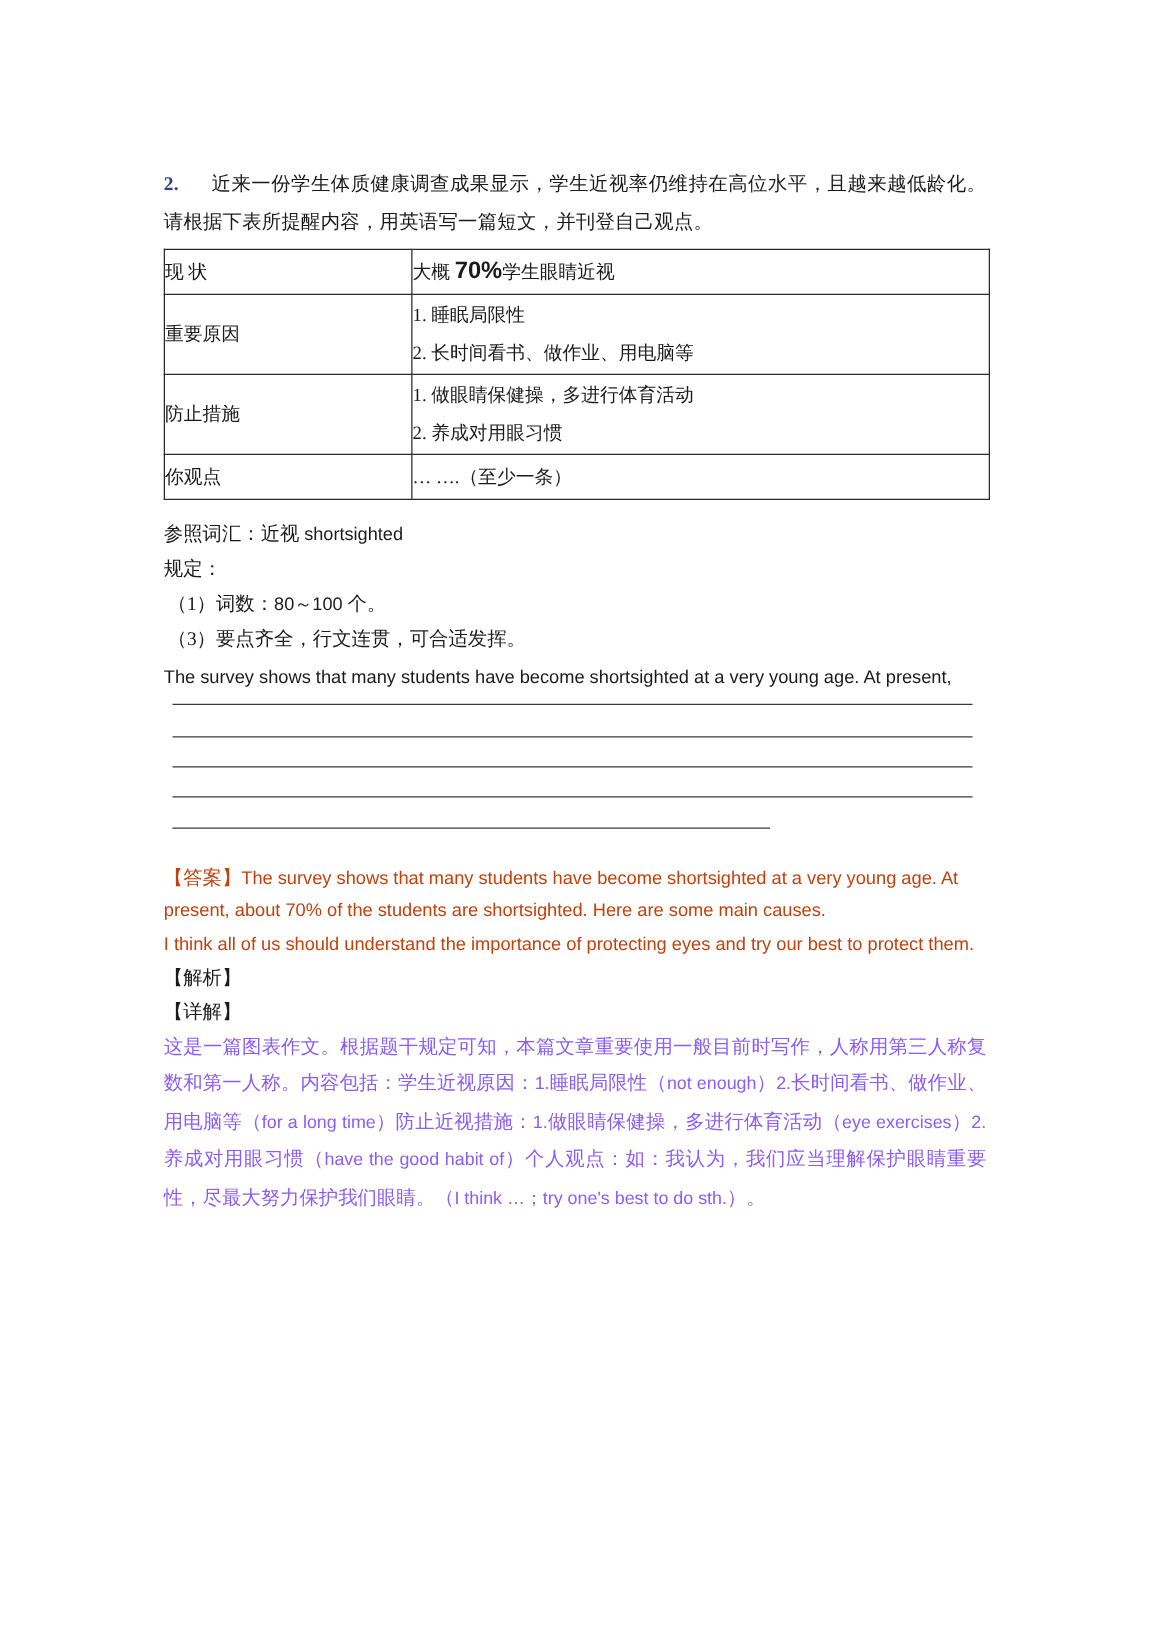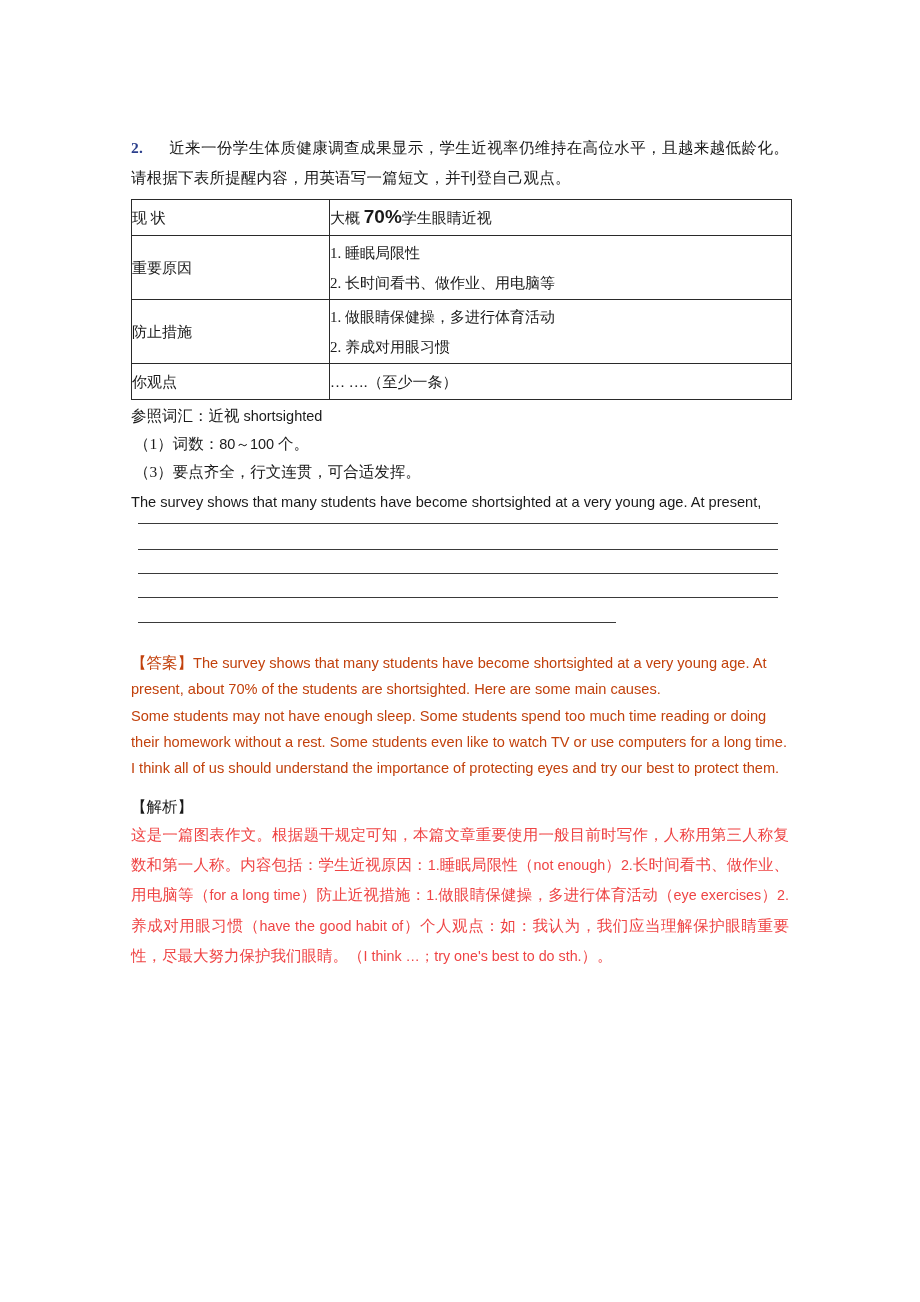--- a/index.html
+++ b/index.html
@@ -73,21 +73,21 @@
     white-space: nowrap;
   }
   .pct {
     font-family: "Liberation Sans", sans-serif;
     font-size: 19px;
     font-weight: bold;
   }
 
   
   .req-block {
-    margin-top: 2px;
+    margin-top: 14px;
   }
   .req-line {
     font-size: 15.5px;
     line-height: 28px;
     color: #1a1a1a;
     white-space: nowrap;
   }
   .req-line .en {
     font-family: "Liberation Sans", sans-serif;
     font-size: 14.5px;
@@ -150,30 +150,30 @@
   }
   .section-tag {
     font-size: 15.5px;
     line-height: 27px;
     color: #1a1a1a;
     margin: 0;
   }
   .prose-cn {
     font-size: 15.5px;
     line-height: 29.5px;
-    color: #ef4444;
+    color: #8b5cf6;
     margin: 0;
     text-align: justify;
     text-justify: inter-ideograph;
   }
   .prose-cn .en {
     font-family: "Liberation Sans", sans-serif;
     font-size: 14.3px;
   }
-  .analysis-block { margin-top: 12px; }
+  .analysis-block { margin-top: 0; }
 </style>
 </head>
 <body>
 
 <div class="page">
   <div class="content">
 
     <p class="prompt"><span class="q-num">2.</span><span class="q-gap"></span><span>近来一份学生体质健康调查成果显示，学生近视率仍维持在高位水平，且越来越低龄化。请根据下表所提醒内容，用英语写一篇短文，并刊登自己观点。</span></p>
 
     <table class="info-table">
@@ -210,38 +210,39 @@
           </td>
           <td class="col-value">
             <div class="cellline">… ….（至少一条）</div>
           </td>
         </tr>
       </tbody>
     </table>
 
     <div class="req-block">
       <div class="req-line"><span>参照词汇：近视 </span><span class="en">shortsighted</span></div>
+      <div class="req-line">规定：</div>
       <div class="req-line req-indent"><span>（1）词数：</span><span class="en">80～100</span><span> 个。</span></div>
       <div class="req-line req-indent">（3）要点齐全，行文连贯，可合适发挥。</div>
       <div class="opening">The survey shows that many students have become shortsighted at a very young age. At present,</div>
     </div>
 
     <div class="blanks">
       <div class="blank-rule r1"></div>
       <div class="blank-rule r2"></div>
       <div class="blank-rule r3"></div>
       <div class="blank-rule r4"></div>
       <div class="blank-rule r5"></div>
     </div>
 
     <div>
       <p class="prose-en first"><span class="tag-cn">【答案】</span><span>The survey shows that many students have become shortsighted at a very young age. At present, about 70% of the students are shortsighted. Here are some main causes.</span></p>
-      <p class="prose-en">Some students may not have enough sleep. Some students spend too much time reading or doing their homework without a rest. Some students even like to watch TV or use computers for a long time.</p>
       <p class="prose-en">I think all of us should understand the importance of protecting eyes and try our best to protect them.</p>
     </div>
 
     <div class="analysis-block">
       <p class="section-tag">【解析】</p>
+      <p class="section-tag">【详解】</p>
       <p class="prose-cn">这是一篇图表作文。根据题干规定可知，本篇文章重要使用一般目前时写作，人称用第三人称复数和第一人称。内容包括：学生近视原因：<span class="en">1.</span>睡眠局限性（<span class="en">not enough</span>）<span class="en">2.</span>长时间看书、做作业、用电脑等（<span class="en">for a long time</span>）防止近视措施：<span class="en">1.</span>做眼睛保健操，多进行体育活动（<span class="en">eye exercises</span>）<span class="en">2.</span>养成对用眼习惯（<span class="en">have the good habit of</span>）个人观点：如：我认为，我们应当理解保护眼睛重要性，尽最大努力保护我们眼睛。（<span class="en">I think …；try one's best to do sth.</span>）。</p>
     </div>
 
   </div>
 </div>
 
 </body></html>

